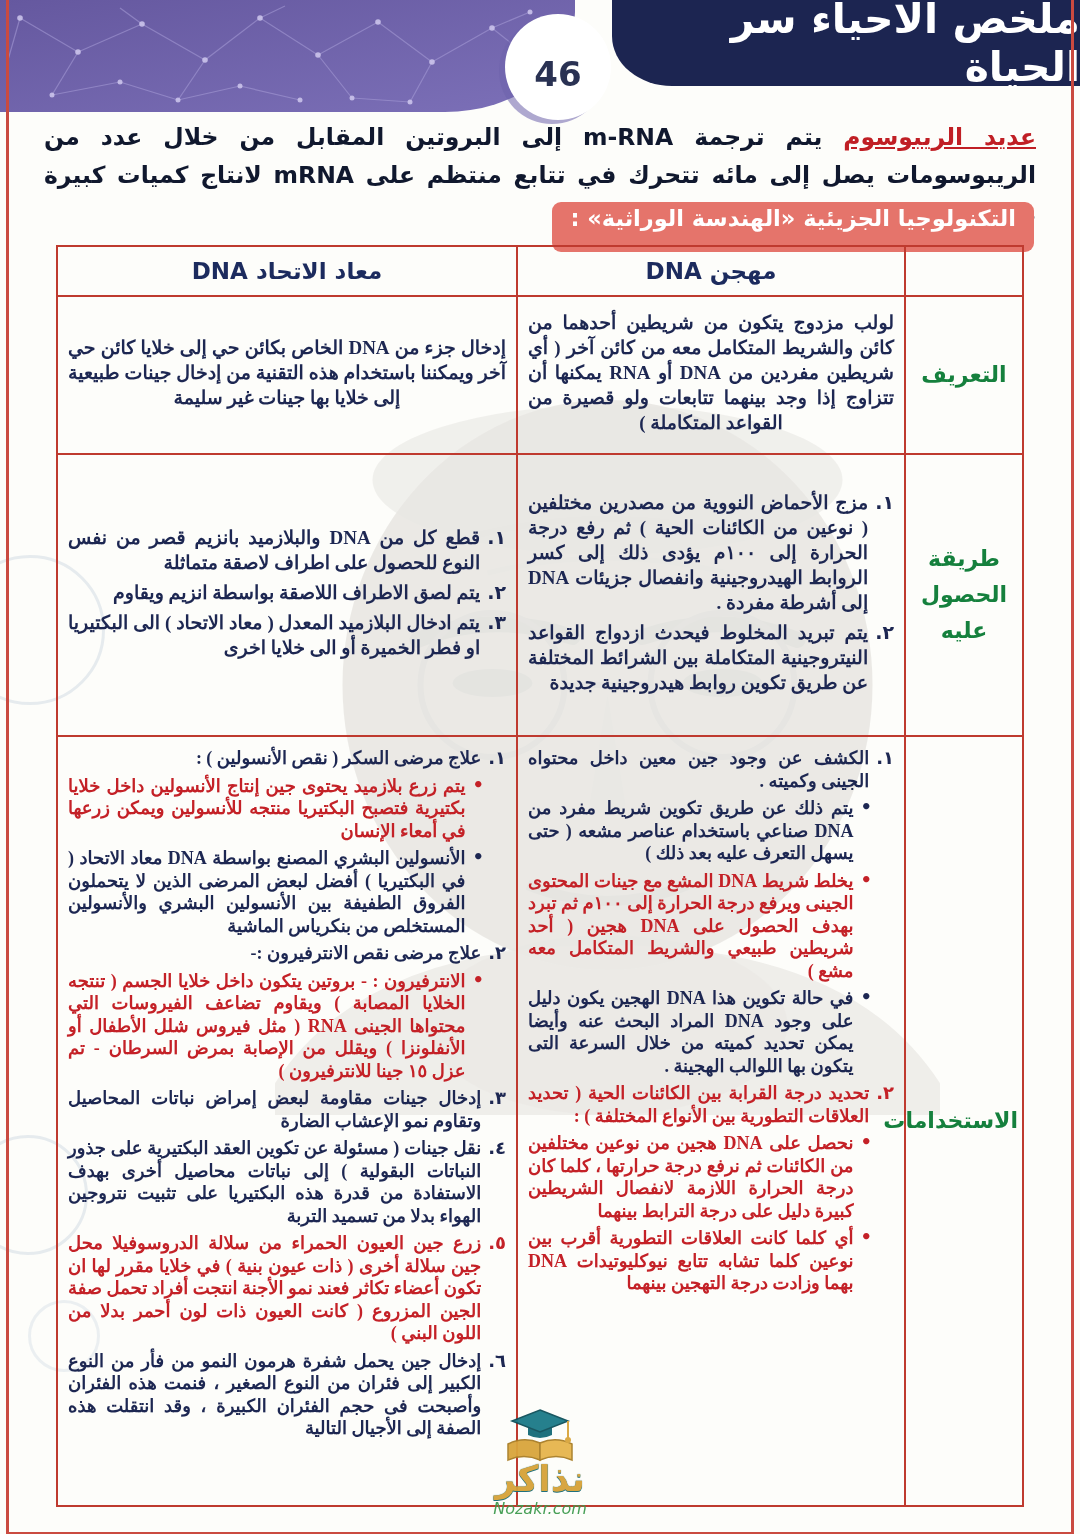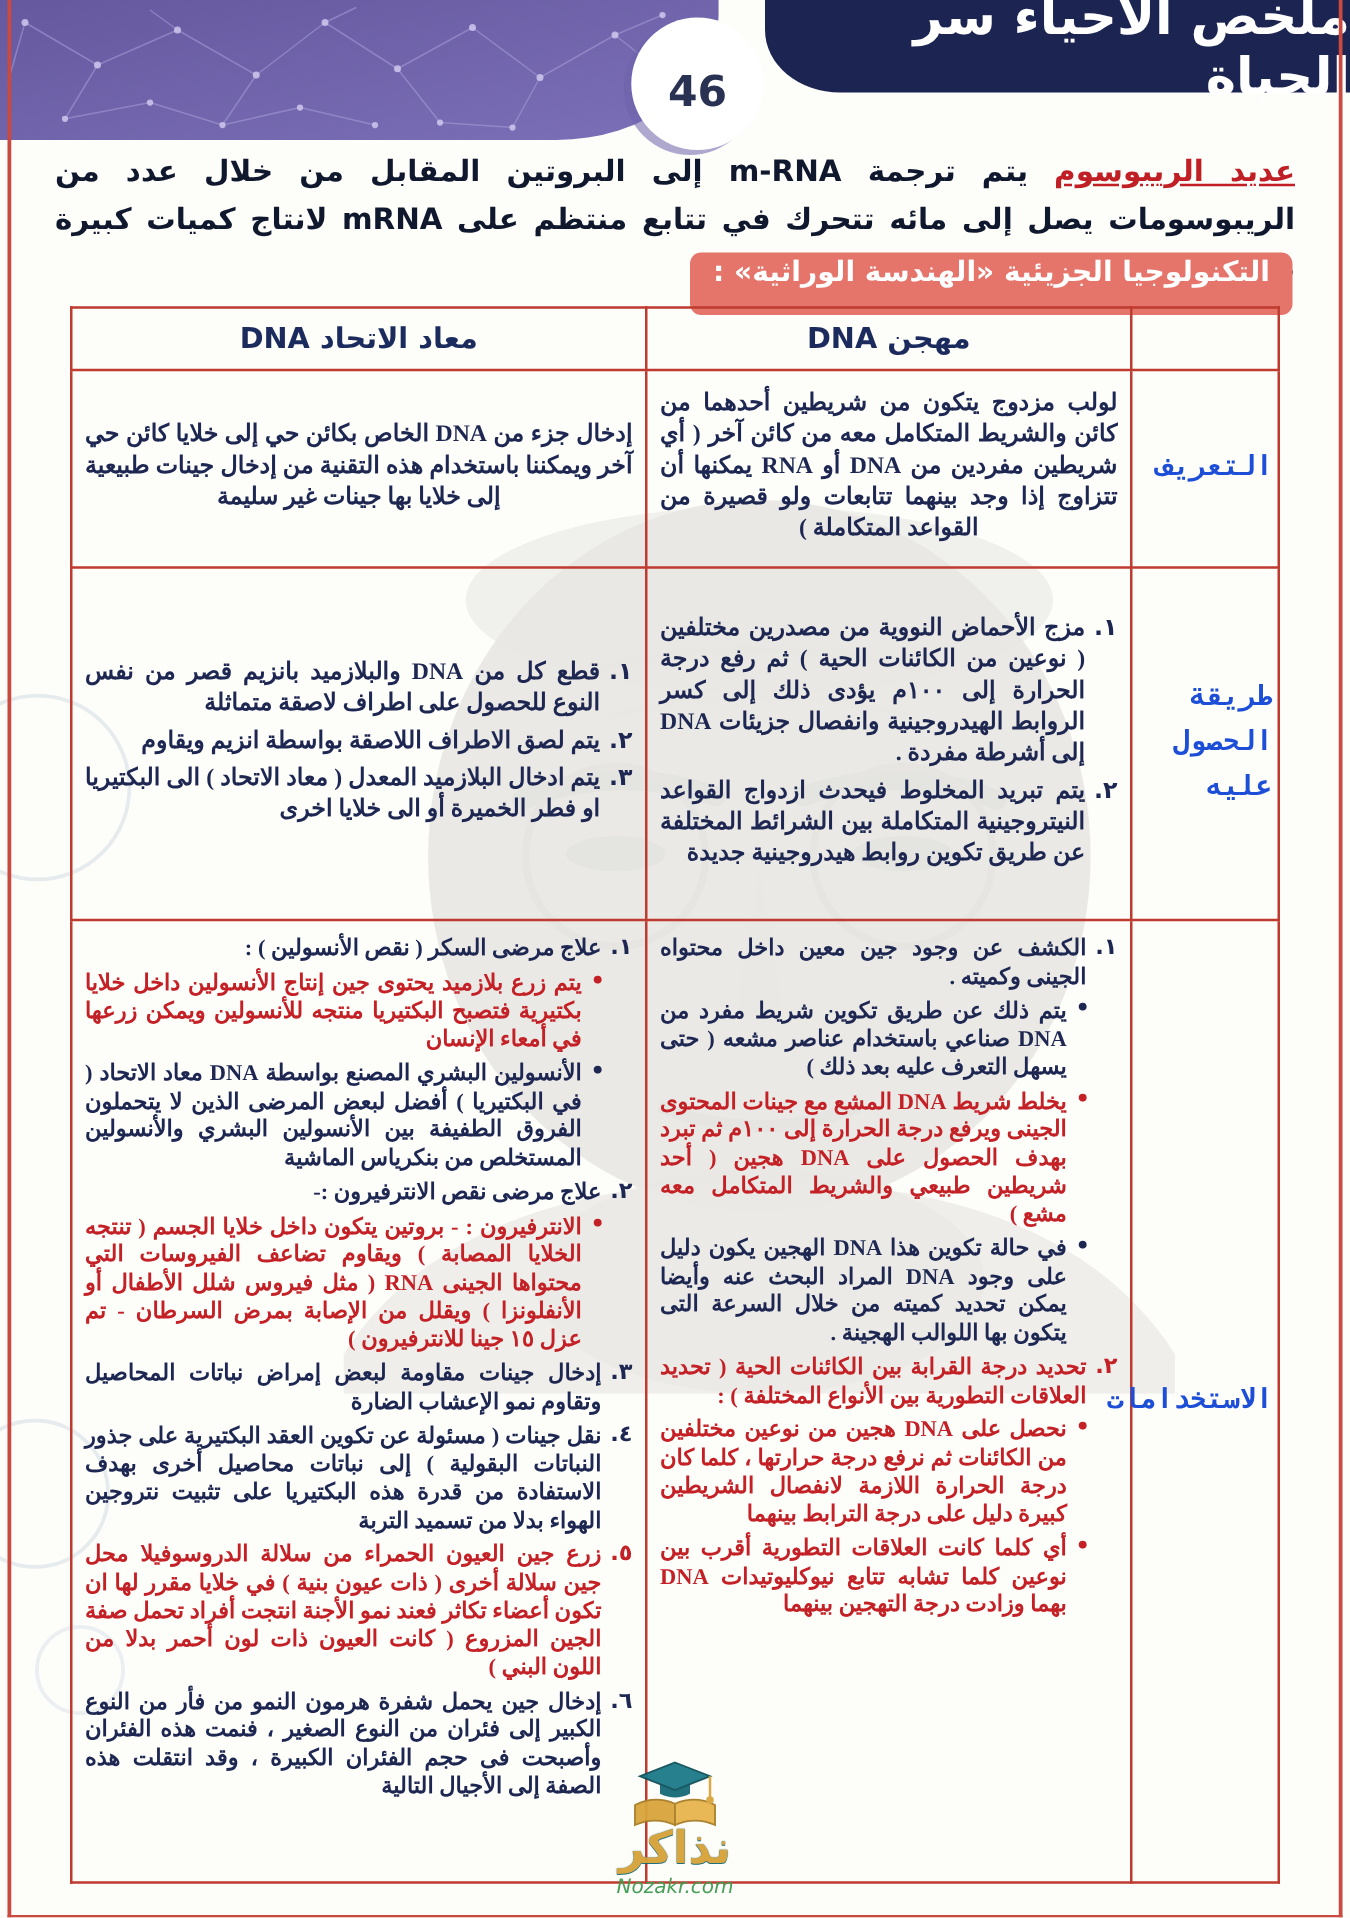--- a/index.html
+++ b/index.html
@@ -23,21 +23,21 @@
   .pagenum-circle {
     position:absolute; left:505px; top:14px; width:106px; height:106px;
     background:#fff; border-radius:50%; z-index:2;
     box-shadow:-6px 4px 0 rgba(110,99,171,.55);
   }
   .pagenum {
     position:absolute; left:498px; top:54px; width:120px; text-align:center;
     font-size:34px; font-weight:bold; color:#2a3253; z-index:3;
   }
   .titlebar {
-    position:absolute; left:612px; top:0; right:0; height:74px;
+    position:absolute; left:612px; top:0; right:0; height:86px;
     background:#1c2551; border-bottom-left-radius:60px 50px;
     display:flex; align-items:center; justify-content:center; z-index:1;
   }
   .title { color:#ffffff; font-size:41px; font-weight:bold; letter-spacing:.5px; direction:rtl; }
   
   .intro {
     position:absolute; top:118px; right:44px; left:44px; margin:0;
     direction:rtl; text-align:justify; font-size:23.5px; line-height:38px;
     font-weight:bold; color:#10182e; z-index:2;
   }
@@ -48,21 +48,21 @@
     padding:3px 18px 21px; border-radius:9px;
   }
   
   table.main-table {
     position:absolute; top:245px; right:56px; width:966px; z-index:2;
     border-collapse:collapse; direction:rtl; table-layout:fixed; background:transparent;
   }
   .main-table th, .main-table td { border:2px solid #bf3a2f; font-weight:bold; }
   .head-row th { height:50px; font-size:23px; color:#1c2b5e; padding:2px; }
   .colhead { direction:ltr; text-align:center; }
-  .rowhead { font-size:22px; color:#1d4ed8; padding:4px; line-height:36px; text-align:right; vertical-align:middle;font-family:Liberation Mono, monospace; }
+  .rowhead { font-size:22px; color:#15803d; padding:4px; line-height:36px; text-align:center; vertical-align:middle; }
   .cell { padding:6px 10px; vertical-align:middle; }
   tr.def-row    { height:158px; }
   tr.method-row { height:282px; }
   tr.uses-row   { height:770px; }
   .def-row .cell, .method-row .cell { font-size:19px; line-height:25px; }
   .uses-row .cell { font-size:18px; line-height:22.5px; vertical-align:top; padding-top:10px; }
   .li { display:flex; gap:7px; margin-bottom:5px; }
   .mk { flex:0 0 auto; white-space:nowrap; }
   .tx { flex:1 1 auto; text-align:justify;font-family:Liberation Serif, serif; }
   .li.bullet { margin-right:22px; }

